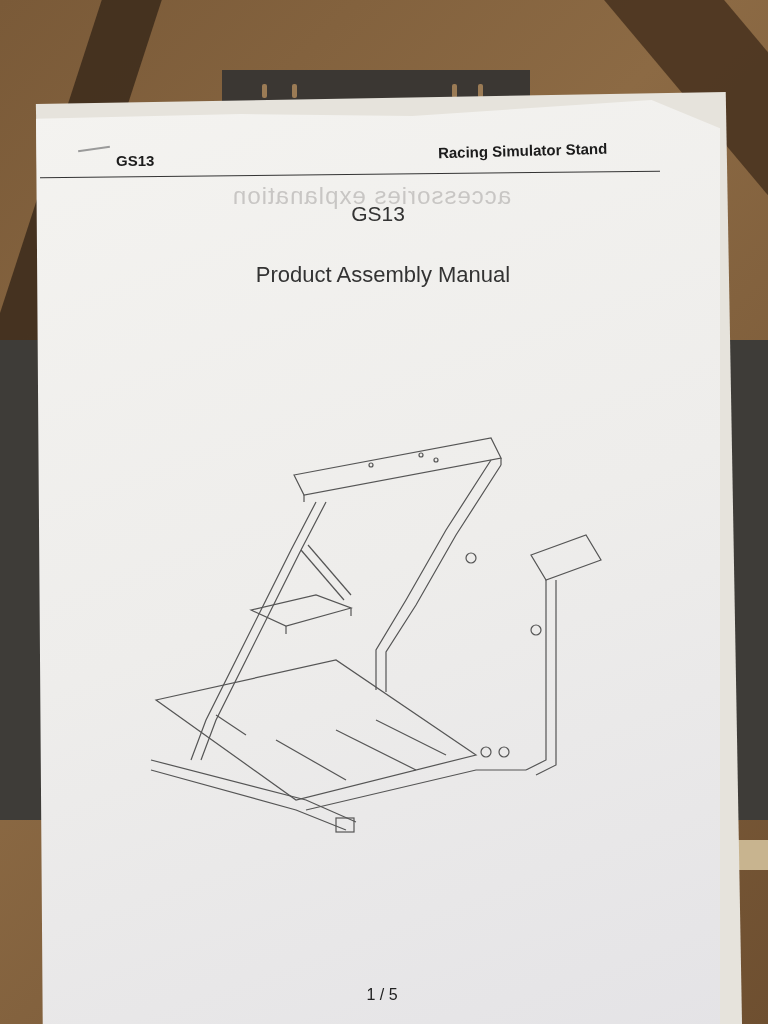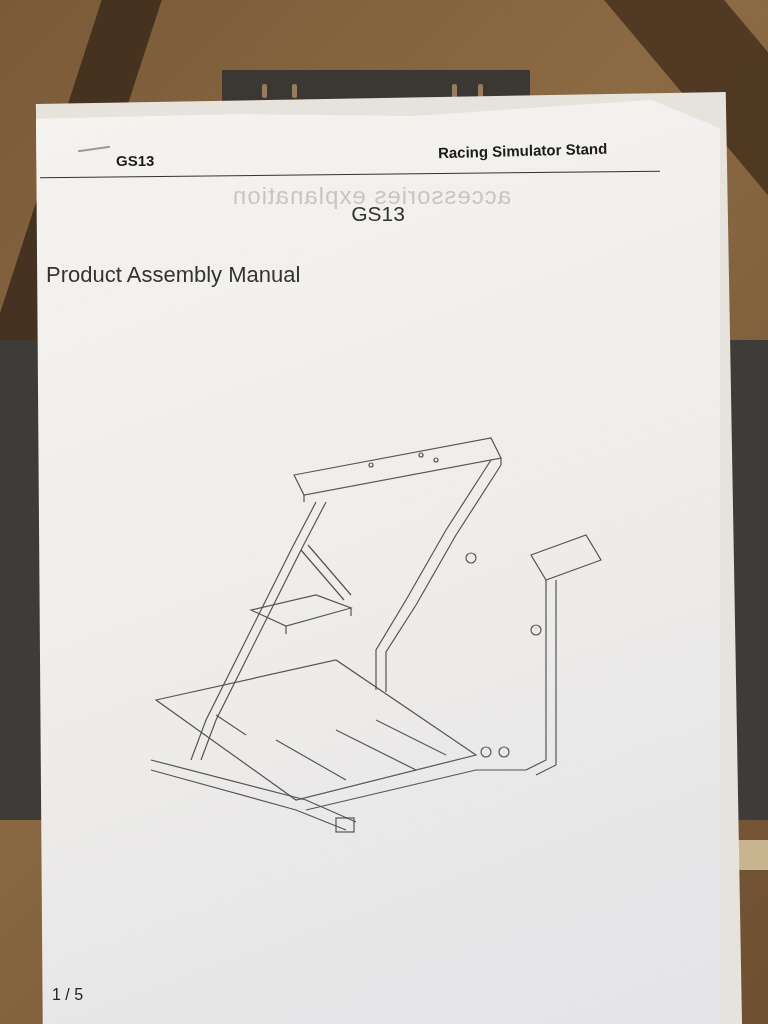--- a/index.html
+++ b/index.html
@@ -16,23 +16,23 @@
   .paper{position:absolute;left:36px;top:100px;width:684px;height:940px;
     background:linear-gradient(160deg,#f4f3f0 0%,#eeedeb 50%,#e4e3e6 100%);
     clip-path:polygon(0 2%,30% 1.5%,55% 1.7%,90% 0%,100% 3%,100% 100%,1% 100%);
     box-shadow:0 0 6px rgba(0,0,0,.3);}
   .header-left{position:absolute;left:80px;top:52px;font-size:15px;font-weight:bold;color:#1c1c1c;}
   .header-right{position:absolute;left:402px;top:42px;font-size:15px;font-weight:bold;color:#1c1c1c;transform:rotate(-1.5deg);}
   .header-rule{position:absolute;left:4px;top:74px;width:620px;height:1px;background:#333;transform:rotate(-.6deg);}
   .staple{position:absolute;left:42px;top:48px;width:32px;height:2px;background:#9a9a9a;transform:rotate(-8deg);}
   .ghost{position:absolute;left:196px;top:82px;font-size:24px;color:#c8c6c4;transform:scaleX(-1);letter-spacing:1px;}
   .model{position:absolute;left:0;right:0;top:102px;text-align:center;font-size:21px;color:#333;}
-  .title{position:absolute;left:0;right:0;top:162px;text-align:left;font-size:22px;color:#333;padding-left:10px;}
+  .title{position:absolute;left:0;right:0;top:162px;text-align:center;font-size:22px;color:#333;padding-left:10px;}
   .figure{position:absolute;left:110px;top:330px;width:470px;height:410px;}
-  .page-num{position:absolute;left:16px;right:0;top:886px;text-align:left;font-size:16px;color:#222;}
+  .page-num{position:absolute;left:8px;right:0;top:886px;text-align:center;font-size:16px;color:#222;}
 </style>
 </head>
 <body>
 
 <div class="beam-left"></div>
 <div class="beam-right"></div>
 <div class="dark-bar">
   <span style="left:40px"></span>
     <span style="left:70px"></span>
     <span style="left:230px"></span>

